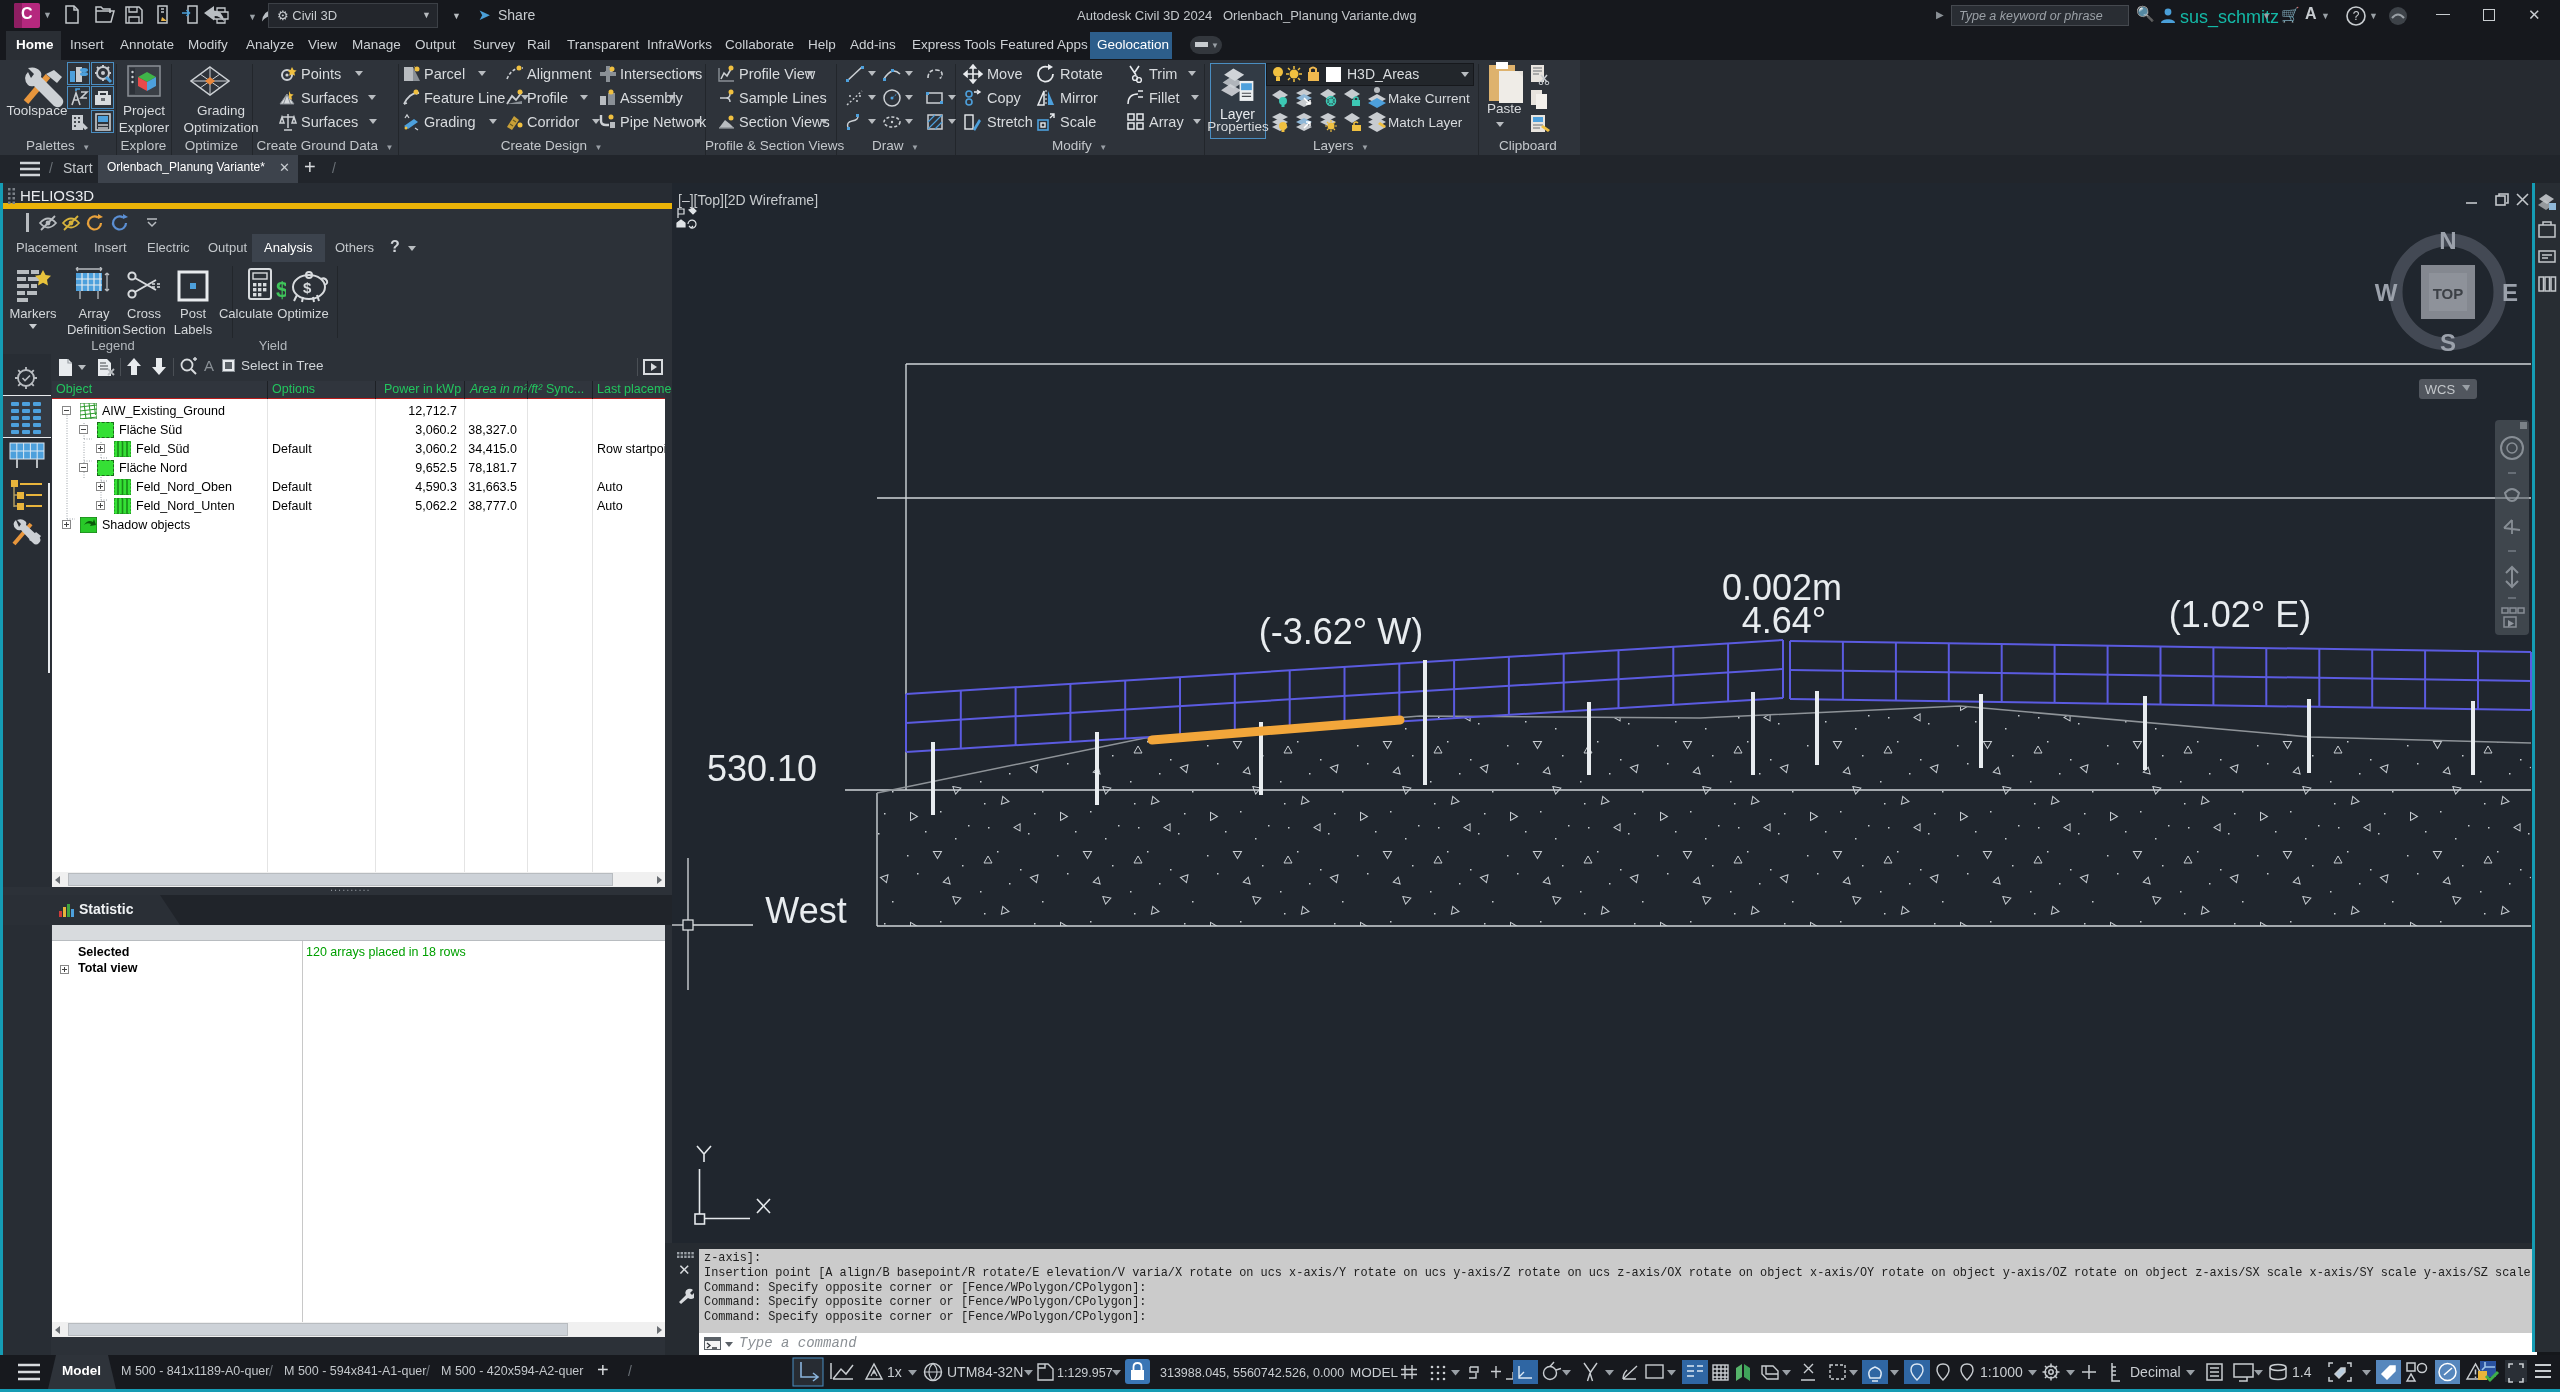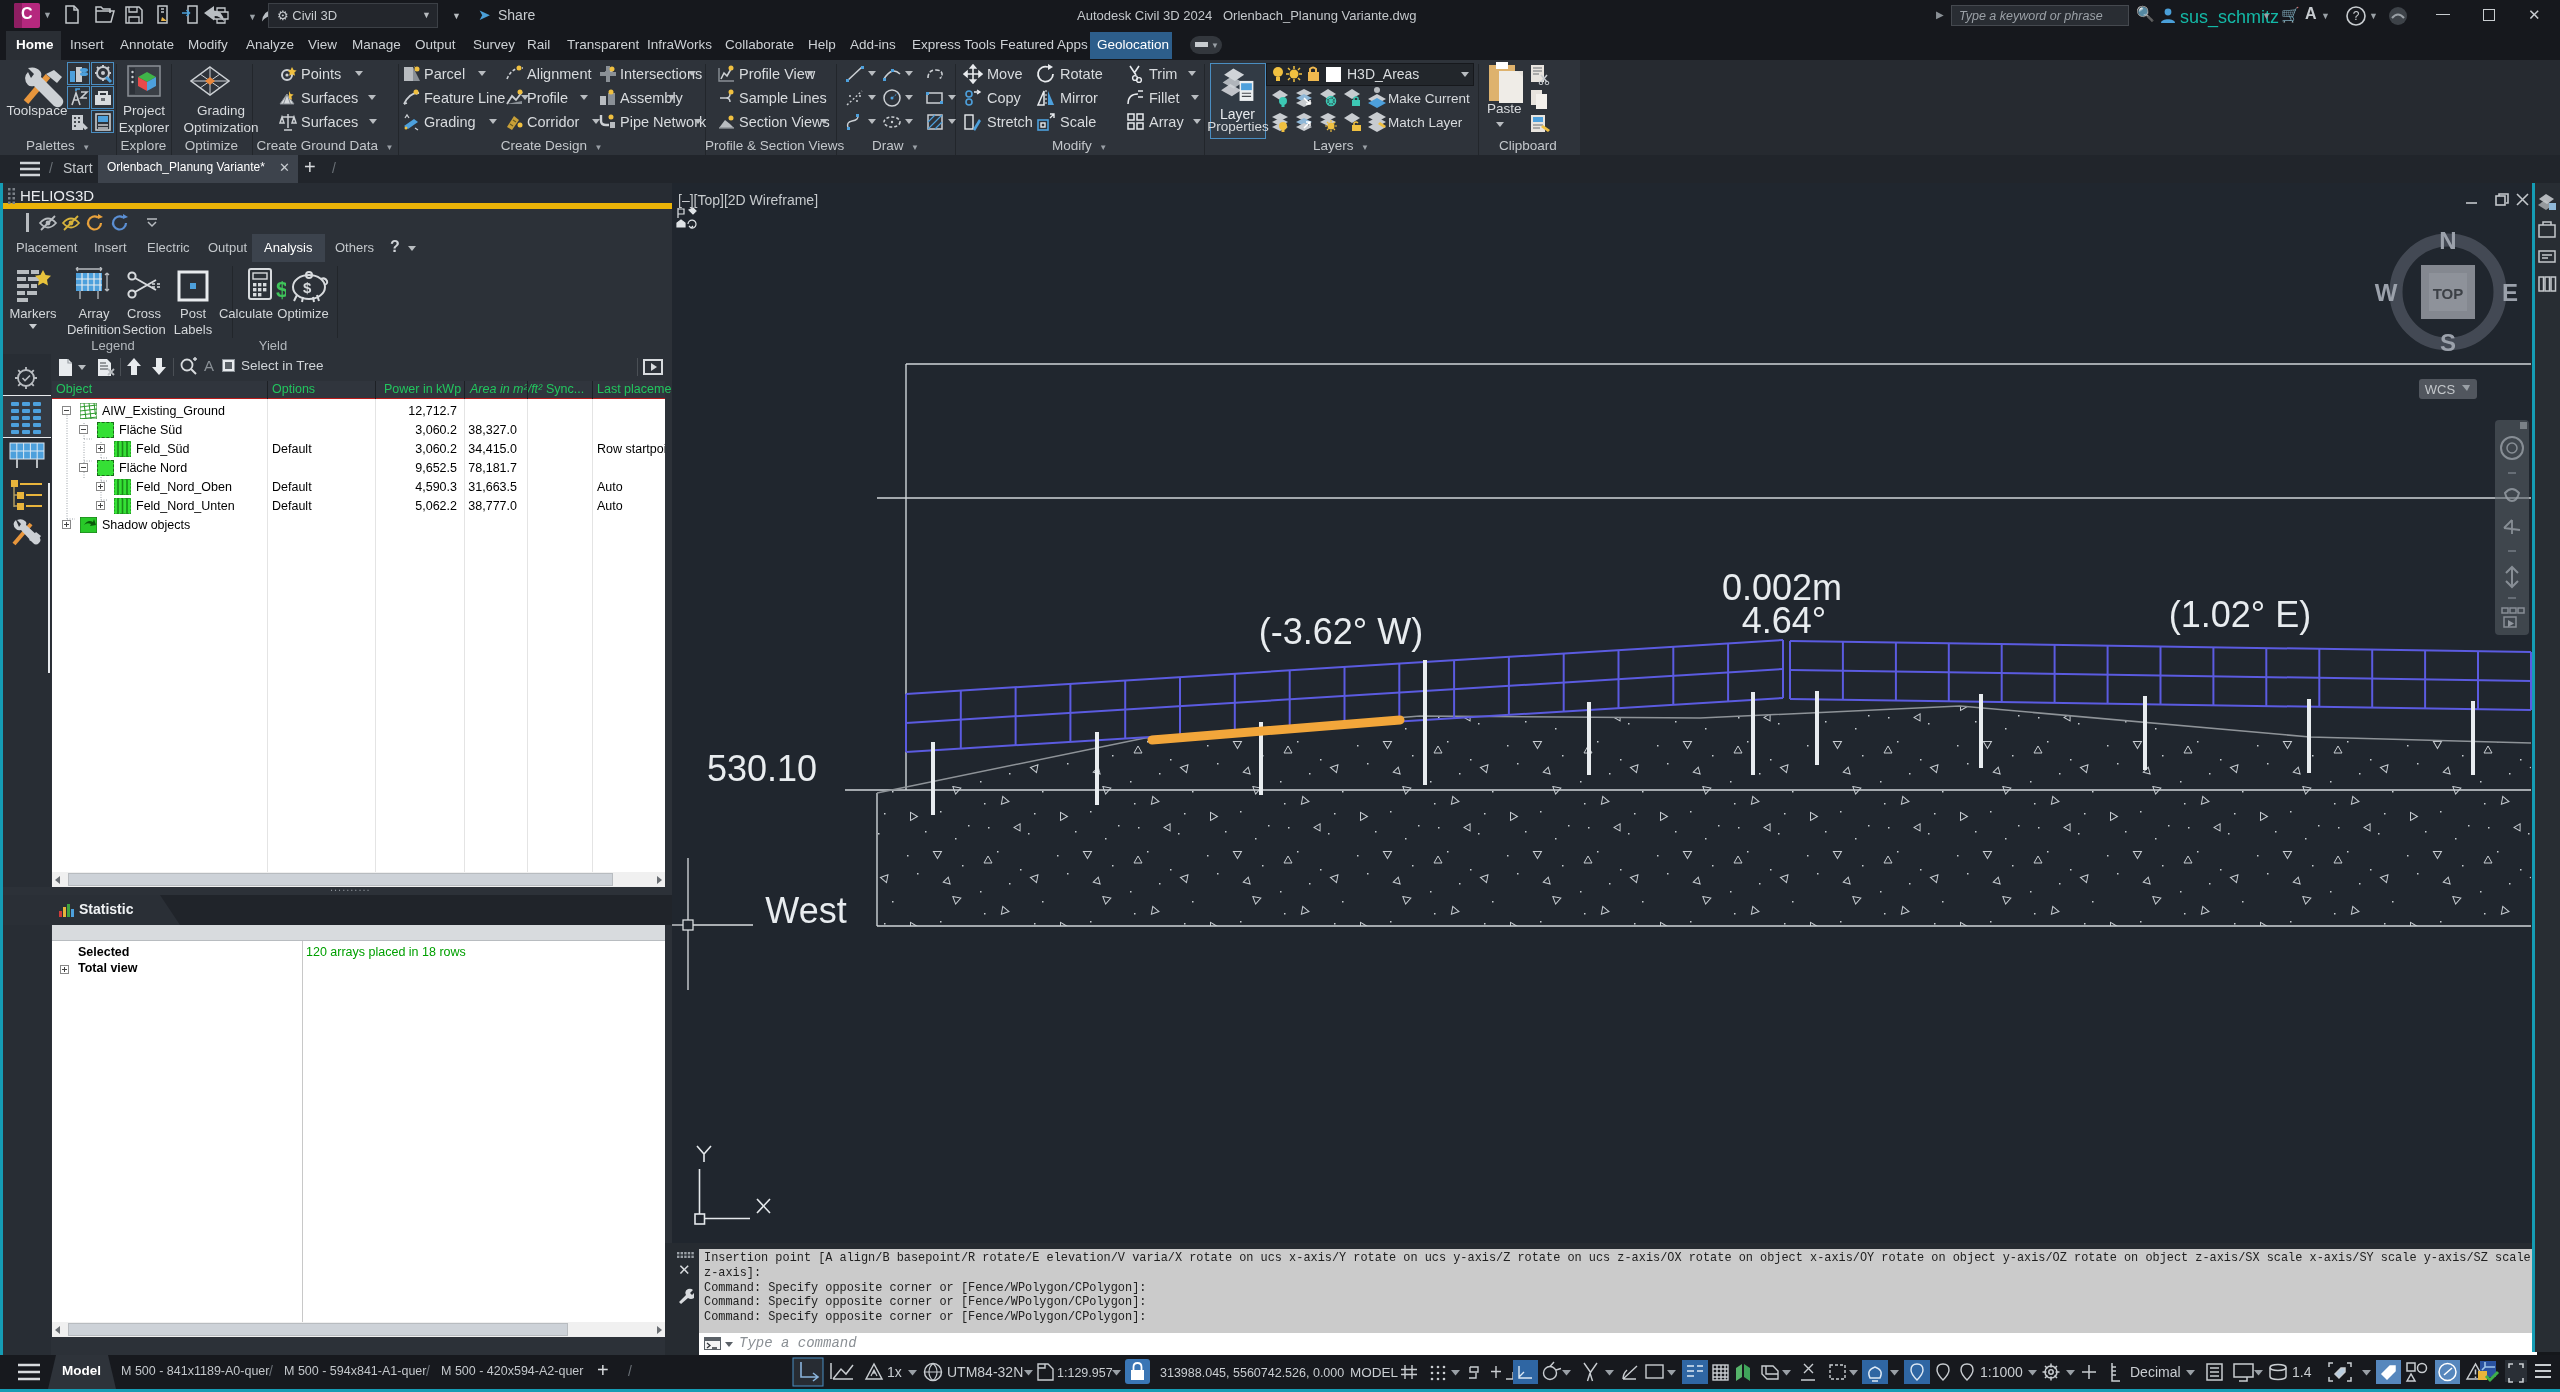--- a/index.html
+++ b/index.html
@@ -1146,22 +1146,22 @@
           <rect x="10.8" y="3.6" width="2.4" height="2.4"></rect>
           <rect x="14.4" y="3.6" width="2.4" height="2.4"></rect>
         </g>
       </svg>
     <span class="abs txt" style="left:13px;top:18px;color:#d8dbde;font-size:15px;">✕</span>
     <svg class="abs" width="18" height="18" style="left:11px;top:44px;" viewBox="0 0 18 18">
         <path d="M3 15 L10 8 q-2 -4 2 -6 q3 -1 5 1 l-3 3 l2 2 l3 -3 q2 3 -1 6 q-3 2 -6 0 L5 17 Z" fill="#d8dbde"></path>
       </svg>
 
     <div class="abs" style="left:34px;top:6px;width:1838px;height:84px;background:#cbcbcb;color:#202020;font-family:'Liberation Mono',monospace;font-size:11.9px;line-height:14.8px;padding:2px 0 0 5px;overflow:hidden;">
+      <div class="txt">z-axis]:</div>
       <div class="txt">Insertion point [A align/B basepoint/R rotate/E elevation/V varia/X rotate on ucs x-axis/Y rotate on ucs y-axis/Z rotate on ucs z-axis/OX rotate on object x-axis/OY rotate on object y-axis/OZ rotate on object z-axis/SX scale x-axis/SY scale y-axis/SZ scale</div>
-      <div class="txt">z-axis]:</div>
       <div class="txt">Command: Specify opposite corner or [Fence/WPolygon/CPolygon]:</div>
       <div class="txt">Command: Specify opposite corner or [Fence/WPolygon/CPolygon]:</div>
       <div class="txt">Command: Specify opposite corner or [Fence/WPolygon/CPolygon]:</div>
     </div>
 
     <div class="abs" style="left:34px;top:90px;width:1838px;height:22px;background:#ffffff;">
       <svg class="abs" width="17" height="13" style="left:5px;top:4px;" viewBox="0 0 17 13">
           <rect x="0" y="0" width="17" height="13" fill="#5a6066"></rect>
           <rect x="1" y="4" width="15" height="8" fill="#f4f4f4"></rect>
           <path d="M3 6 l3 2.5 l-3 2.5 M8 11 h5" stroke="#33373c" stroke-width="1.3" fill="none"></path>

